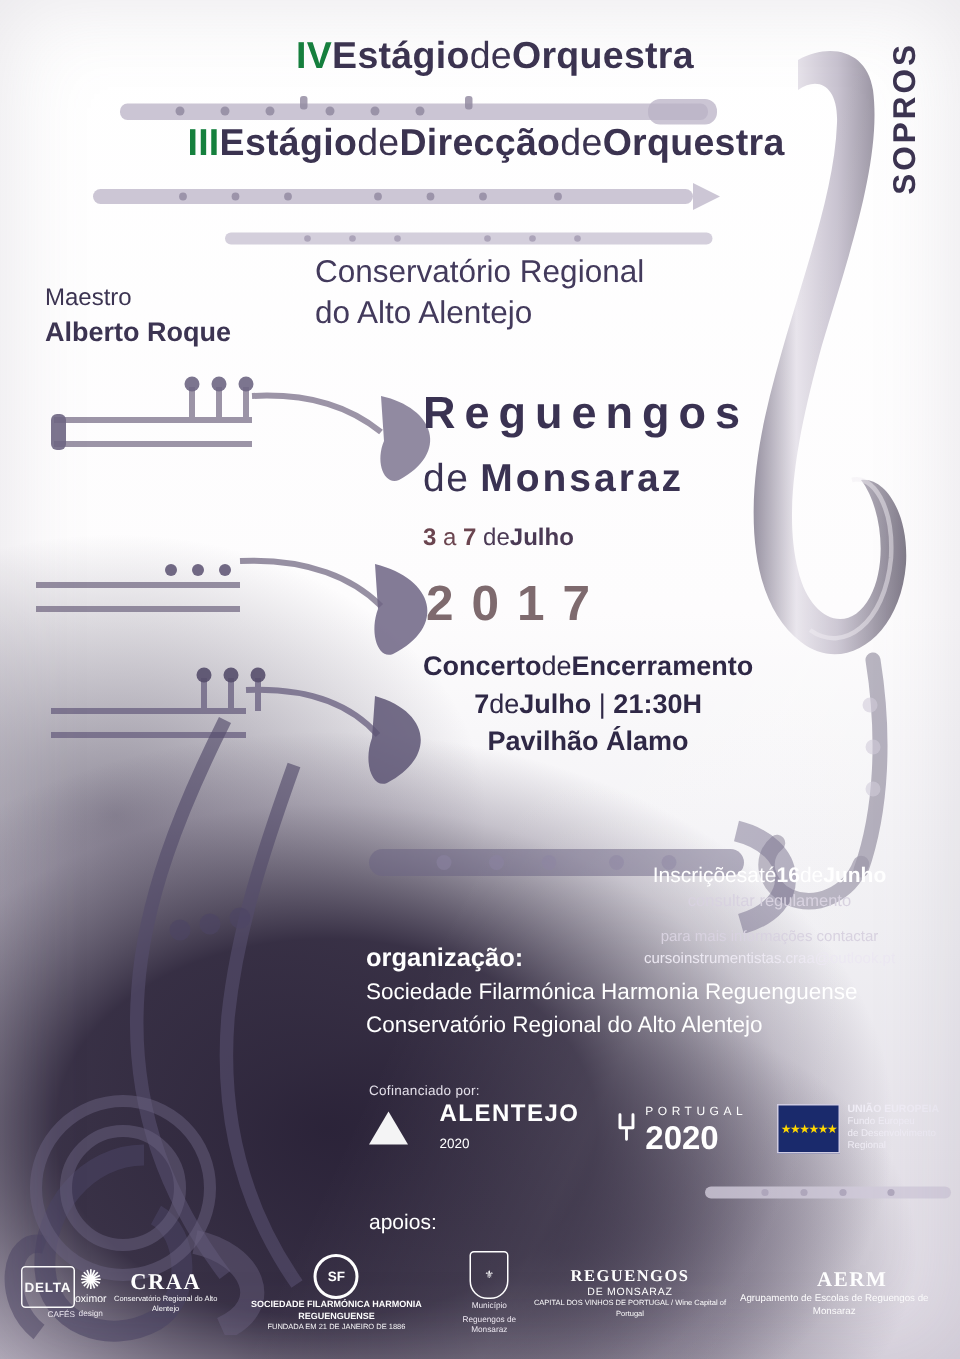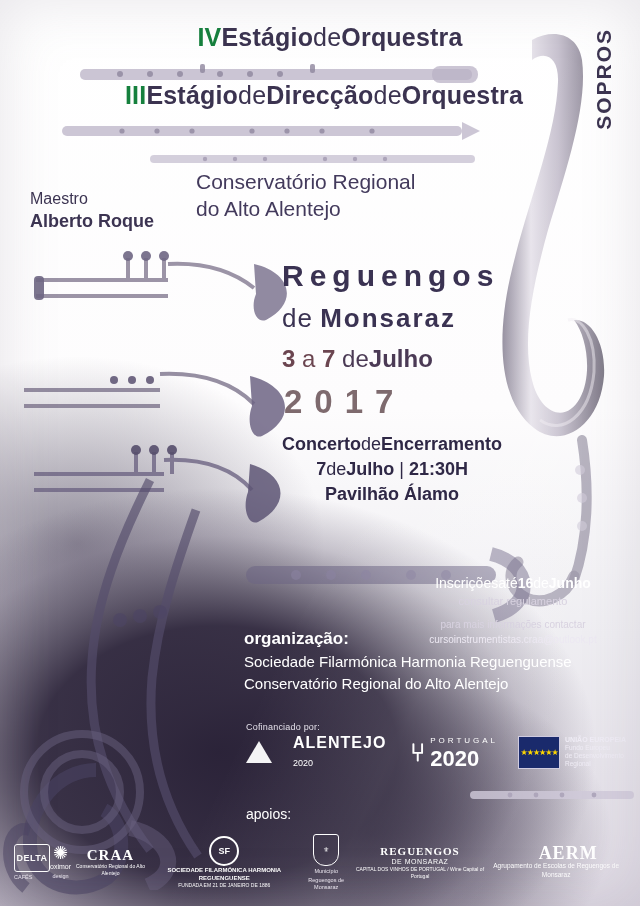--- a/index.html
+++ b/index.html
@@ -55,21 +55,21 @@
 
   .sopros{
     position:absolute;right:24px;top:28px;
     writing-mode:vertical-rl;
     transform:rotate(180deg);
     font-size:21px;font-weight:700;letter-spacing:2px;
     color:#3b3350;
   }
 
   .conserv{
-    position:absolute;left:196px;top:168px;
+    position:absolute;left:210px;top:168px;
     font-size:21px;font-weight:400;line-height:27px;
     color:#433a5c;
   }
 
   .maestro{
     position:absolute;left:30px;top:189px;
     color:#3c3452;
   }
   .maestro .lbl{font-size:16px;font-weight:400;line-height:20px;}
   .maestro .nm{font-size:18px;font-weight:700;line-height:24px;}
@@ -80,21 +80,21 @@
     color:#3a3252;line-height:36px;
   }
   .monsaraz{
     position:absolute;left:282px;top:302px;
     font-size:26px;line-height:32px;color:#3a3252;
   }
   .monsaraz .de{font-weight:400;letter-spacing:1px;}
   .monsaraz .nm{font-weight:700;letter-spacing:2px;}
   .datas{
     position:absolute;left:282px;top:344px;
-    font-size:24px;line-height:30px;color:#4b3a55;
+    font-size:16px;line-height:30px;color:#4b3a55;
   }
   .datas b{font-weight:700;}
   .datas .lt{font-weight:400;}
   .datas .accent{color:#6b4550;}
   .ano{
     position:absolute;left:284px;top:382px;
     font-size:33px;font-weight:700;letter-spacing:12px;
     color:#7e6a6e;line-height:40px;
   }
 
@@ -163,37 +163,37 @@
     position:absolute;left:14px;top:832px;width:612px;height:60px;
     display:flex;align-items:center;justify-content:space-between;
   }
   .alogo{display:flex;flex-direction:column;align-items:center;justify-content:center;text-align:center;}
   .alogo .cap{font-size:5.5px;line-height:7px;color:#efeaf3;margin-top:2px;}
   .badge-circ{
     width:26px;height:26px;border-radius:50%;
     border:2px solid #ffffff;color:#fff;font-size:9px;font-weight:700;
     display:flex;align-items:center;justify-content:center;
   }
-  .delta{display:flex;flex-direction:column;align-items:flex-start;color:#fff;}
+  .delta{display:flex;flex-direction:column;align-items:flex-end;color:#fff;}
   .delta .dbox{
     width:34px;height:26px;border:1.5px solid #fff;border-radius:3px;
     display:flex;align-items:center;justify-content:center;font-size:9px;font-weight:700;letter-spacing:.5px;
   }
   .craa{color:#fff;text-align:center;}
   .craa .big{font-size:15px;font-weight:700;letter-spacing:1px;line-height:16px;font-family:"Liberation Serif",serif;}
   .craa .sm{font-size:5px;line-height:7px;}
   .sfhr{color:#fff;text-align:center;}
   .sfhr .n1{font-size:6px;font-weight:700;line-height:8px;}
   .sfhr .n2{font-size:5px;line-height:7px;}
   .cmrm{color:#fff;text-align:center;}
   .cmrm .n1{font-size:11px;font-weight:700;line-height:12px;font-family:"Liberation Serif",serif;letter-spacing:1px;}
   .cmrm .n2{font-size:7px;line-height:9px;letter-spacing:.5px;}
   .cmrm .n3{font-size:5px;line-height:7px;}
   .aerm{color:#fff;text-align:center;}
-  .aerm .n1{font-size:18px;font-weight:700;line-height:15px;font-family:"Liberation Serif",serif;letter-spacing:1px;margin-left:24px;}
+  .aerm .n1{font-size:14px;font-weight:700;line-height:15px;font-family:"Liberation Serif",serif;letter-spacing:1px;margin-left:24px;}
   .aerm .n2{font-size:6.5px;line-height:9px;}
   .shield{
     width:24px;height:30px;border:1.5px solid #fff;border-radius:3px 3px 12px 12px;
     display:flex;align-items:center;justify-content:center;color:#fff;font-size:7px;
   }
   .oximor{display:flex;flex-direction:column;align-items:center;color:#fff;}
   .oximor .mk{font-size:18px;line-height:18px;}
   .oximor .n{font-size:7px;line-height:9px;}
 </style>
 </head>

